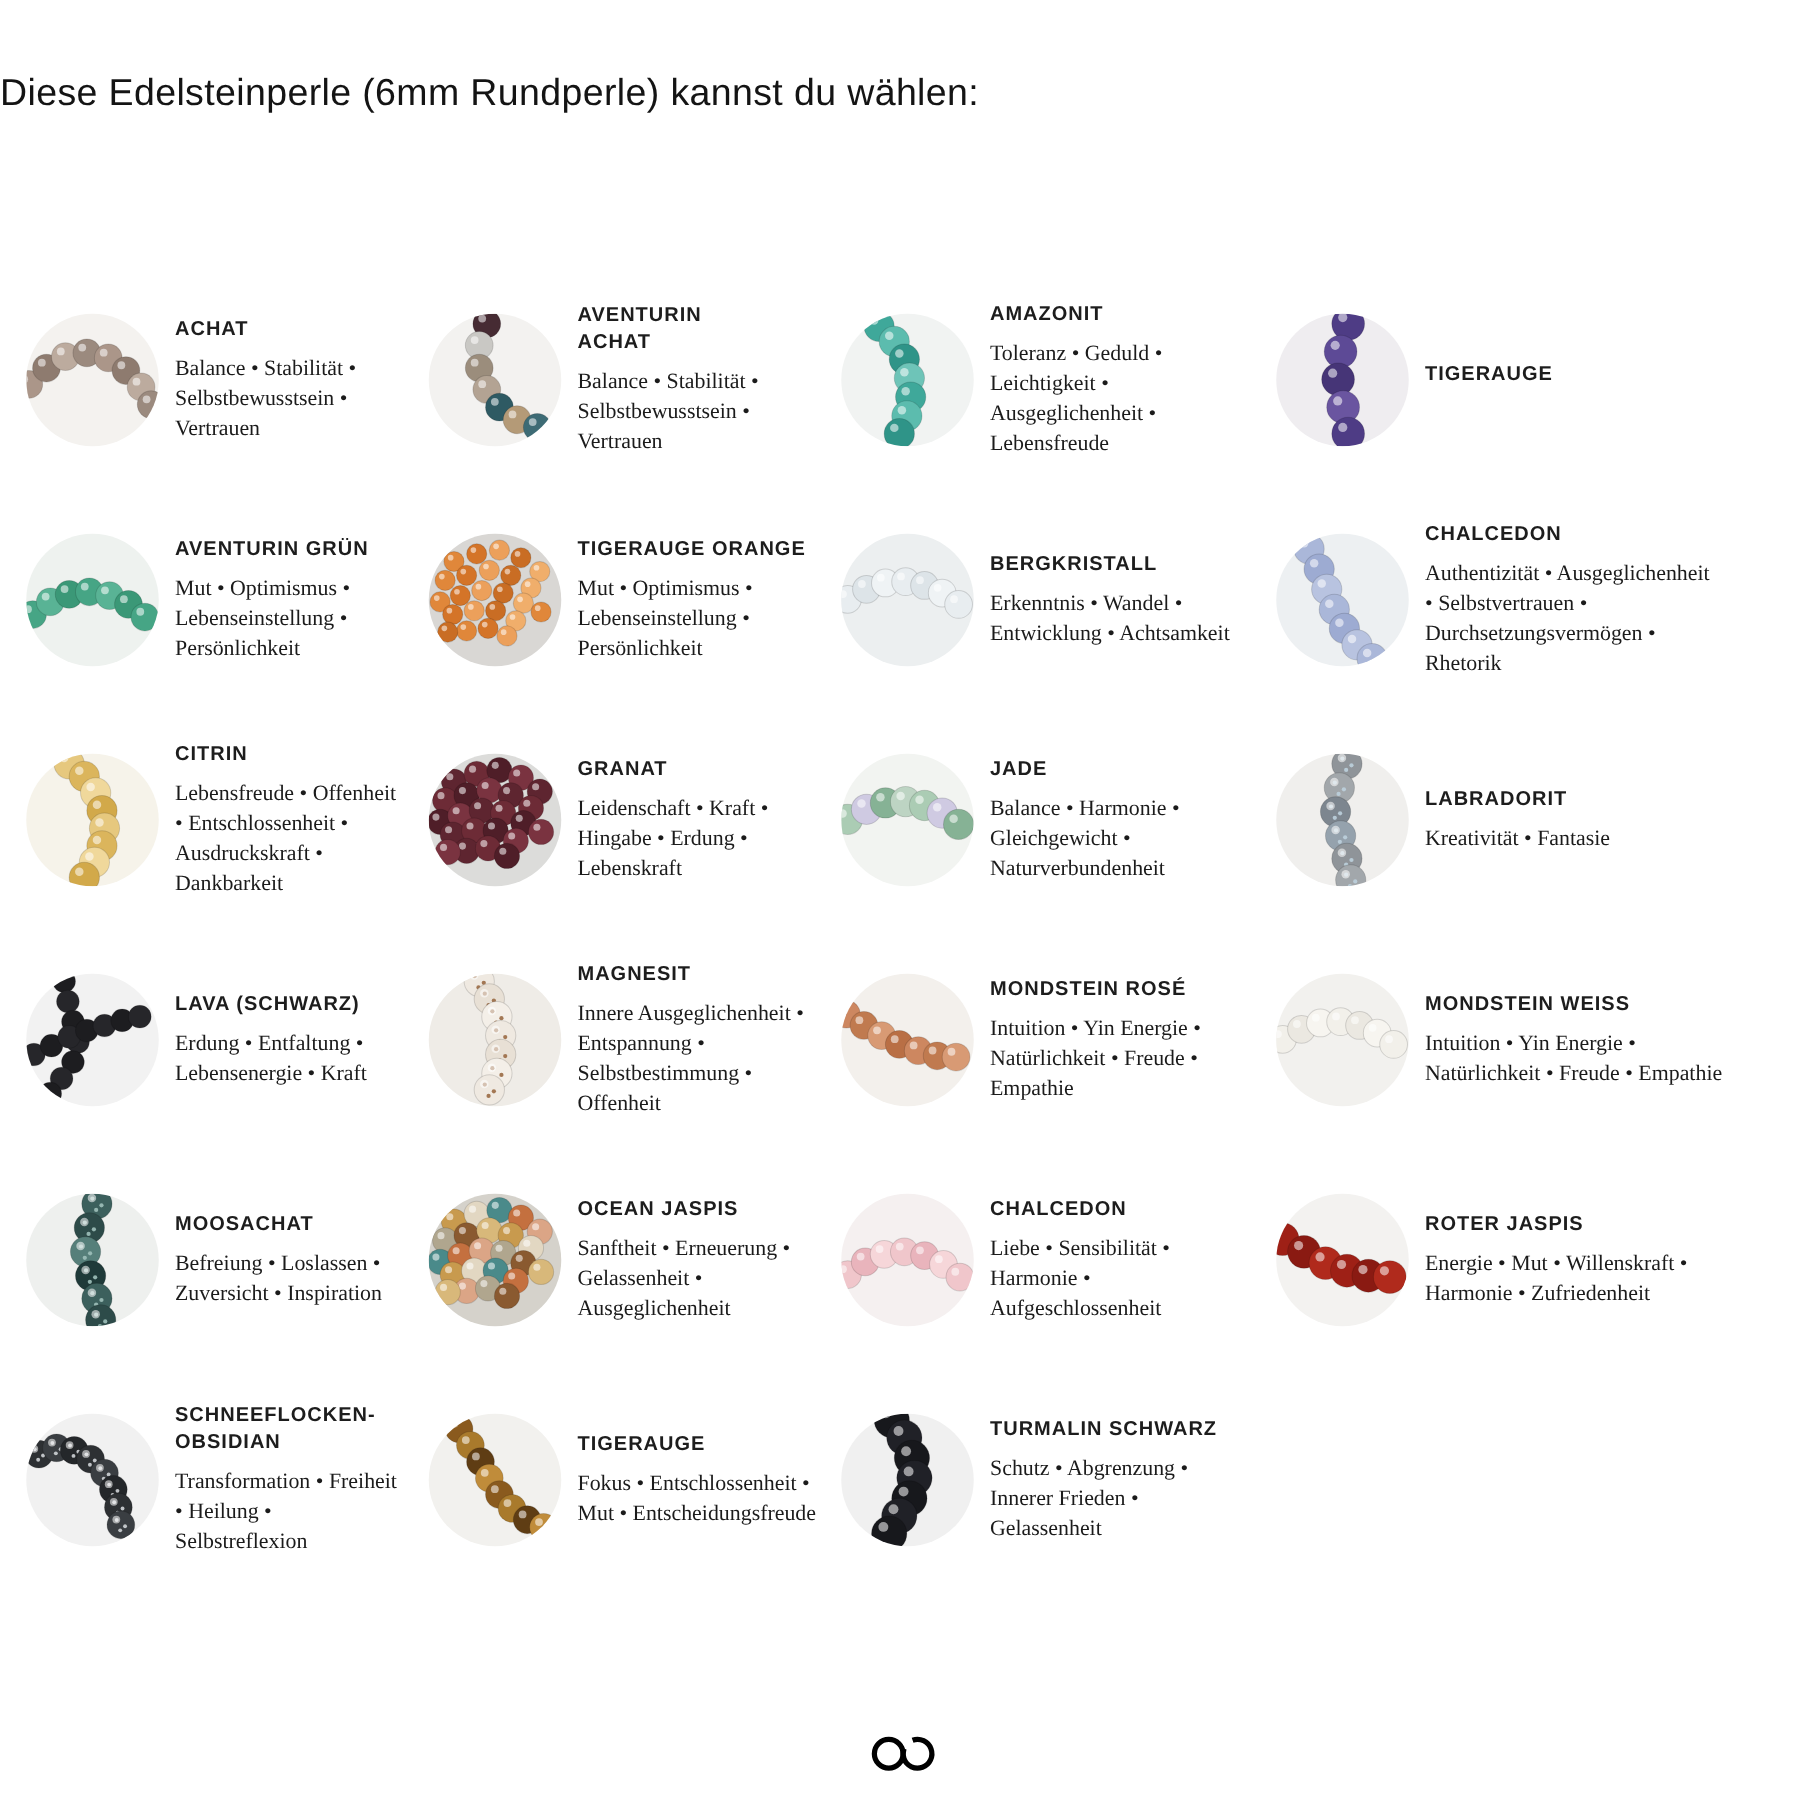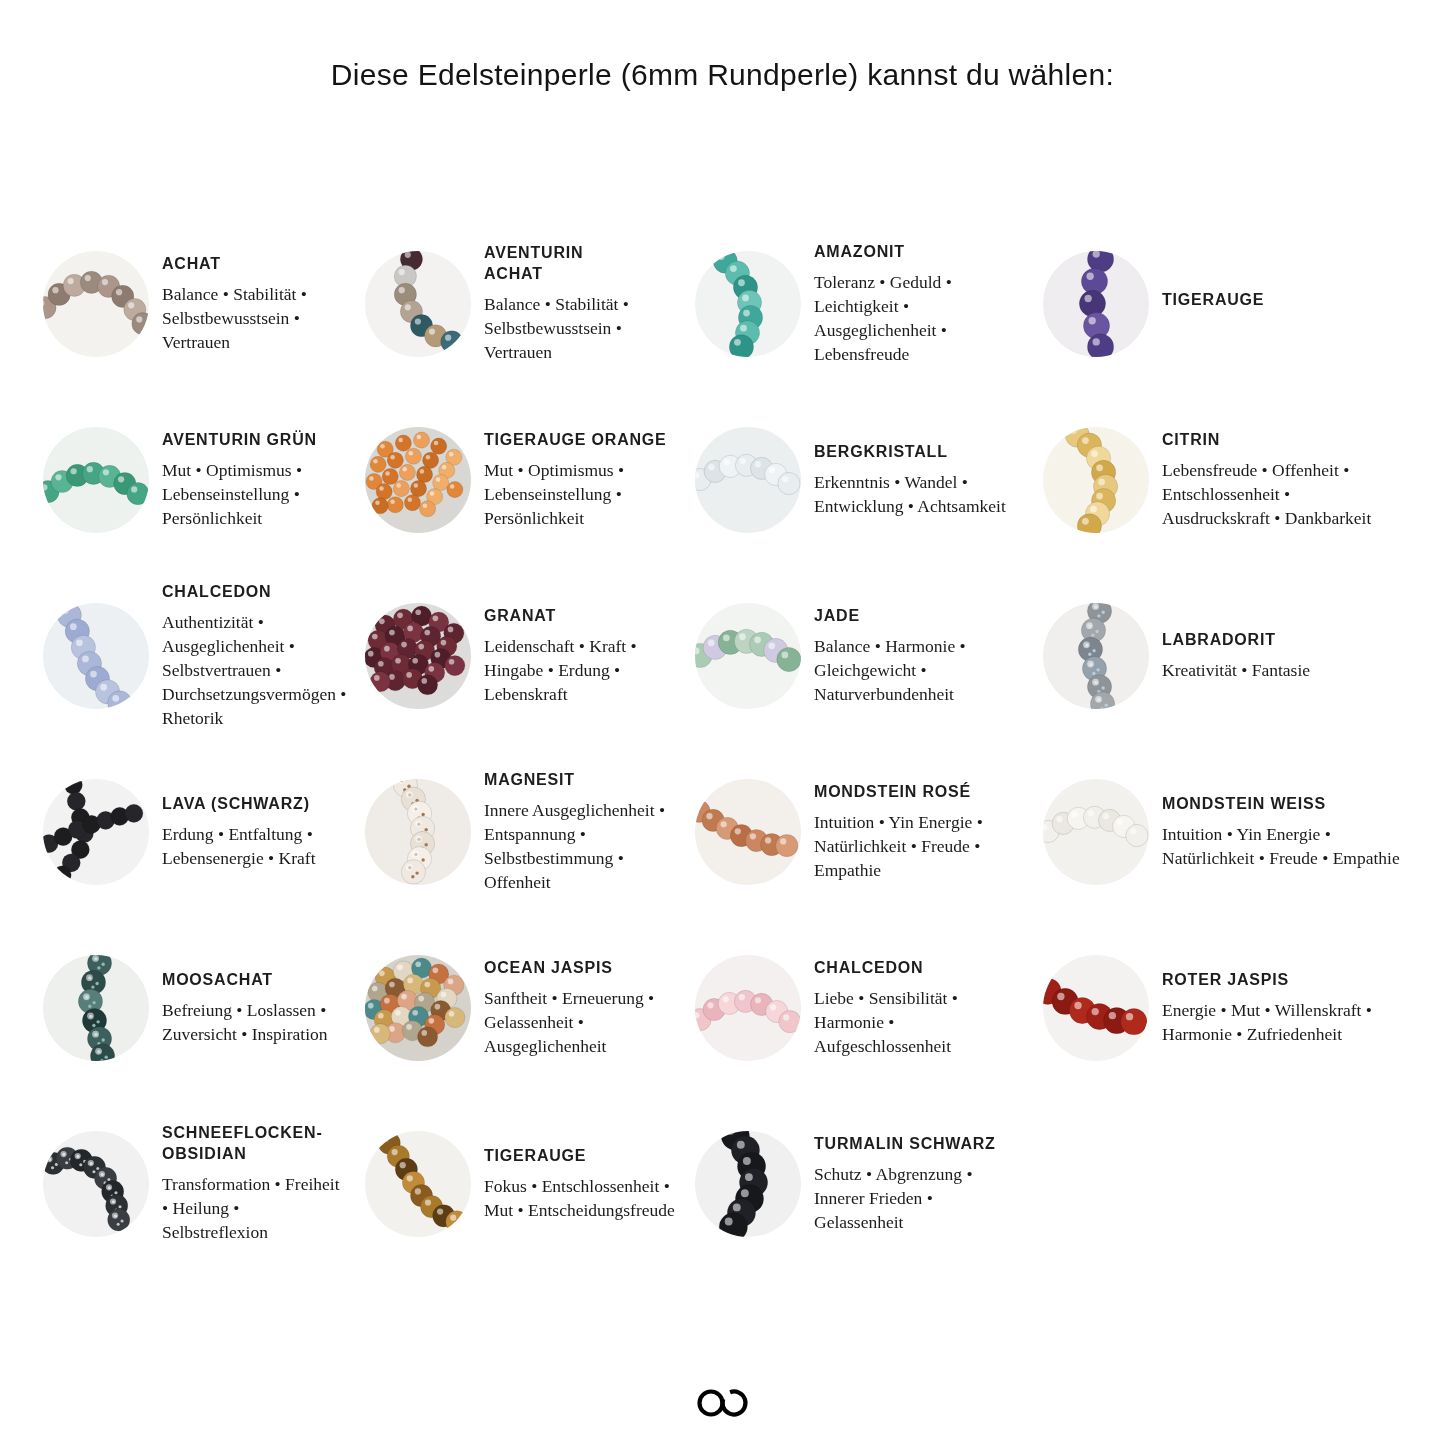--- a/index.html
+++ b/index.html
@@ -5,32 +5,32 @@
   html,body{margin:0;padding:0;}
   body{
     width:1445px;height:1445px;
     background:#ffffff;
     font-family:"Liberation Sans",sans-serif;
     position:relative;overflow:hidden;
     color:#1d1d1d;
   }
   .title{
     margin:58px 0 0 0;
-    text-align:center;
+    text-align:left;
     font-size:30px;
     font-weight:500;
     letter-spacing:.3px;
     color:#141414;
   }
   .grid{
     display:grid;
     grid-template-columns:322px 330px 348px 375px;
     grid-auto-rows:minmax(176px,auto);
     align-items:center;
-    padding-left:43px;
+    padding-left:21px;
     margin-top:124px;
   }
   .cell{
     display:flex;
     align-items:center;
     gap:13px;
     padding-right:18px;
   }
   .img{
     width:106px;height:106px;
@@ -267,20 +267,45 @@
             <circle cx="93" cy="56" r="11" fill="#e8edf0" stroke="rgba(0,0,0,0.14)" stroke-width="0.8"></circle>
             <circle cx="89.37" cy="51.82" r="3.08" fill="#ffffff" opacity="0.55"></circle>
           </svg>
         </div>
         <div class="txt">
           <div class="name">BERGKRISTALL</div>
           <div class="traits">Erkenntnis • Wandel • Entwicklung • Achtsamkeit</div>
         </div>
       </div>
       <div class="cell">
+        <div class="img" style="background: rgb(237, 240, 242);">
+          <svg viewBox="0 0 105 105">
+            <polyline points="26,12 34,28 40,44 46,60 54,75 64,88 76,99" fill="none" stroke="rgba(58,50,44,0.45)" stroke-width="2.2"></polyline>
+            <circle cx="26" cy="12" r="12" fill="#aab7d9" stroke="rgba(0,0,0,0.14)" stroke-width="0.8"></circle>
+            <circle cx="22.04" cy="7.4399999999999995" r="3.3600000000000003" fill="#ffffff" opacity="0.55"></circle>
+            <circle cx="34" cy="28" r="12" fill="#9dabd2" stroke="rgba(0,0,0,0.14)" stroke-width="0.8"></circle>
+            <circle cx="30.04" cy="23.439999999999998" r="3.3600000000000003" fill="#ffffff" opacity="0.55"></circle>
+            <circle cx="40" cy="44" r="12" fill="#b8c3e0" stroke="rgba(0,0,0,0.14)" stroke-width="0.8"></circle>
+            <circle cx="36.04" cy="39.44" r="3.3600000000000003" fill="#ffffff" opacity="0.55"></circle>
+            <circle cx="46" cy="60" r="12" fill="#aab7d9" stroke="rgba(0,0,0,0.14)" stroke-width="0.8"></circle>
+            <circle cx="42.04" cy="55.44" r="3.3600000000000003" fill="#ffffff" opacity="0.55"></circle>
+            <circle cx="54" cy="75" r="12" fill="#9dabd2" stroke="rgba(0,0,0,0.14)" stroke-width="0.8"></circle>
+            <circle cx="50.04" cy="70.44" r="3.3600000000000003" fill="#ffffff" opacity="0.55"></circle>
+            <circle cx="64" cy="88" r="12" fill="#b8c3e0" stroke="rgba(0,0,0,0.14)" stroke-width="0.8"></circle>
+            <circle cx="60.04" cy="83.44" r="3.3600000000000003" fill="#ffffff" opacity="0.55"></circle>
+            <circle cx="76" cy="99" r="12" fill="#aab7d9" stroke="rgba(0,0,0,0.14)" stroke-width="0.8"></circle>
+            <circle cx="72.04" cy="94.44" r="3.3600000000000003" fill="#ffffff" opacity="0.55"></circle>
+          </svg>
+        </div>
+        <div class="txt">
+          <div class="name">CHALCEDON</div>
+          <div class="traits">Authentizität • Ausgeglichenheit • Selbstvertrauen • Durchsetzungsvermögen • Rhetorik</div>
+        </div>
+      </div>
+      <div class="cell">
         <div class="img" style="background: rgb(246, 243, 234);">
           <svg viewBox="0 0 105 105">
             <polyline points="34,8 46,18 55,31 60,45 62,59 60,73 54,86 46,98" fill="none" stroke="rgba(58,50,44,0.45)" stroke-width="2.2"></polyline>
             <circle cx="34" cy="8" r="12" fill="#e6c87e" stroke="rgba(0,0,0,0.14)" stroke-width="0.8"></circle>
             <circle cx="30.04" cy="3.4399999999999995" r="3.3600000000000003" fill="#ffffff" opacity="0.55"></circle>
             <circle cx="46" cy="18" r="12" fill="#dbb55c" stroke="rgba(0,0,0,0.14)" stroke-width="0.8"></circle>
             <circle cx="42.04" cy="13.44" r="3.3600000000000003" fill="#ffffff" opacity="0.55"></circle>
             <circle cx="55" cy="31" r="12" fill="#f0d89b" stroke="rgba(0,0,0,0.14)" stroke-width="0.8"></circle>
             <circle cx="51.04" cy="26.439999999999998" r="3.3600000000000003" fill="#ffffff" opacity="0.55"></circle>
             <circle cx="60" cy="45" r="12" fill="#d2a94a" stroke="rgba(0,0,0,0.14)" stroke-width="0.8"></circle>
@@ -291,45 +316,20 @@
             <circle cx="56.04" cy="68.44" r="3.3600000000000003" fill="#ffffff" opacity="0.55"></circle>
             <circle cx="54" cy="86" r="12" fill="#f0d89b" stroke="rgba(0,0,0,0.14)" stroke-width="0.8"></circle>
             <circle cx="50.04" cy="81.44" r="3.3600000000000003" fill="#ffffff" opacity="0.55"></circle>
             <circle cx="46" cy="98" r="12" fill="#d2a94a" stroke="rgba(0,0,0,0.14)" stroke-width="0.8"></circle>
             <circle cx="42.04" cy="93.44" r="3.3600000000000003" fill="#ffffff" opacity="0.55"></circle>
           </svg>
         </div>
         <div class="txt">
           <div class="name">CITRIN</div>
           <div class="traits">Lebensfreude • Offenheit • Entschlossenheit • Ausdruckskraft • Dankbarkeit</div>
-        </div>
-      </div>
-      <div class="cell">
-        <div class="img" style="background: rgb(237, 240, 242);">
-          <svg viewBox="0 0 105 105">
-            <polyline points="26,12 34,28 40,44 46,60 54,75 64,88 76,99" fill="none" stroke="rgba(58,50,44,0.45)" stroke-width="2.2"></polyline>
-            <circle cx="26" cy="12" r="12" fill="#aab7d9" stroke="rgba(0,0,0,0.14)" stroke-width="0.8"></circle>
-            <circle cx="22.04" cy="7.4399999999999995" r="3.3600000000000003" fill="#ffffff" opacity="0.55"></circle>
-            <circle cx="34" cy="28" r="12" fill="#9dabd2" stroke="rgba(0,0,0,0.14)" stroke-width="0.8"></circle>
-            <circle cx="30.04" cy="23.439999999999998" r="3.3600000000000003" fill="#ffffff" opacity="0.55"></circle>
-            <circle cx="40" cy="44" r="12" fill="#b8c3e0" stroke="rgba(0,0,0,0.14)" stroke-width="0.8"></circle>
-            <circle cx="36.04" cy="39.44" r="3.3600000000000003" fill="#ffffff" opacity="0.55"></circle>
-            <circle cx="46" cy="60" r="12" fill="#aab7d9" stroke="rgba(0,0,0,0.14)" stroke-width="0.8"></circle>
-            <circle cx="42.04" cy="55.44" r="3.3600000000000003" fill="#ffffff" opacity="0.55"></circle>
-            <circle cx="54" cy="75" r="12" fill="#9dabd2" stroke="rgba(0,0,0,0.14)" stroke-width="0.8"></circle>
-            <circle cx="50.04" cy="70.44" r="3.3600000000000003" fill="#ffffff" opacity="0.55"></circle>
-            <circle cx="64" cy="88" r="12" fill="#b8c3e0" stroke="rgba(0,0,0,0.14)" stroke-width="0.8"></circle>
-            <circle cx="60.04" cy="83.44" r="3.3600000000000003" fill="#ffffff" opacity="0.55"></circle>
-            <circle cx="76" cy="99" r="12" fill="#aab7d9" stroke="rgba(0,0,0,0.14)" stroke-width="0.8"></circle>
-            <circle cx="72.04" cy="94.44" r="3.3600000000000003" fill="#ffffff" opacity="0.55"></circle>
-          </svg>
-        </div>
-        <div class="txt">
-          <div class="name">CHALCEDON</div>
-          <div class="traits">Authentizität • Ausgeglichenheit • Selbstvertrauen • Durchsetzungsvermögen • Rhetorik</div>
         </div>
       </div>
       <div class="cell">
         <div class="img" style="background: rgb(220, 220, 218);">
           <svg viewBox="0 0 105 105">
             <circle cx="20" cy="22" r="10" fill="#5e2530" stroke="rgba(0,0,0,0.14)" stroke-width="0.8"></circle>
             <circle cx="16.7" cy="18.2" r="2.8000000000000003" fill="#ffffff" opacity="0.55"></circle>
             <circle cx="38" cy="16" r="10" fill="#6d2b36" stroke="rgba(0,0,0,0.14)" stroke-width="0.8"></circle>
             <circle cx="34.7" cy="12.2" r="2.8000000000000003" fill="#ffffff" opacity="0.55"></circle>
             <circle cx="56" cy="13" r="10" fill="#4f1e28" stroke="rgba(0,0,0,0.14)" stroke-width="0.8"></circle>

